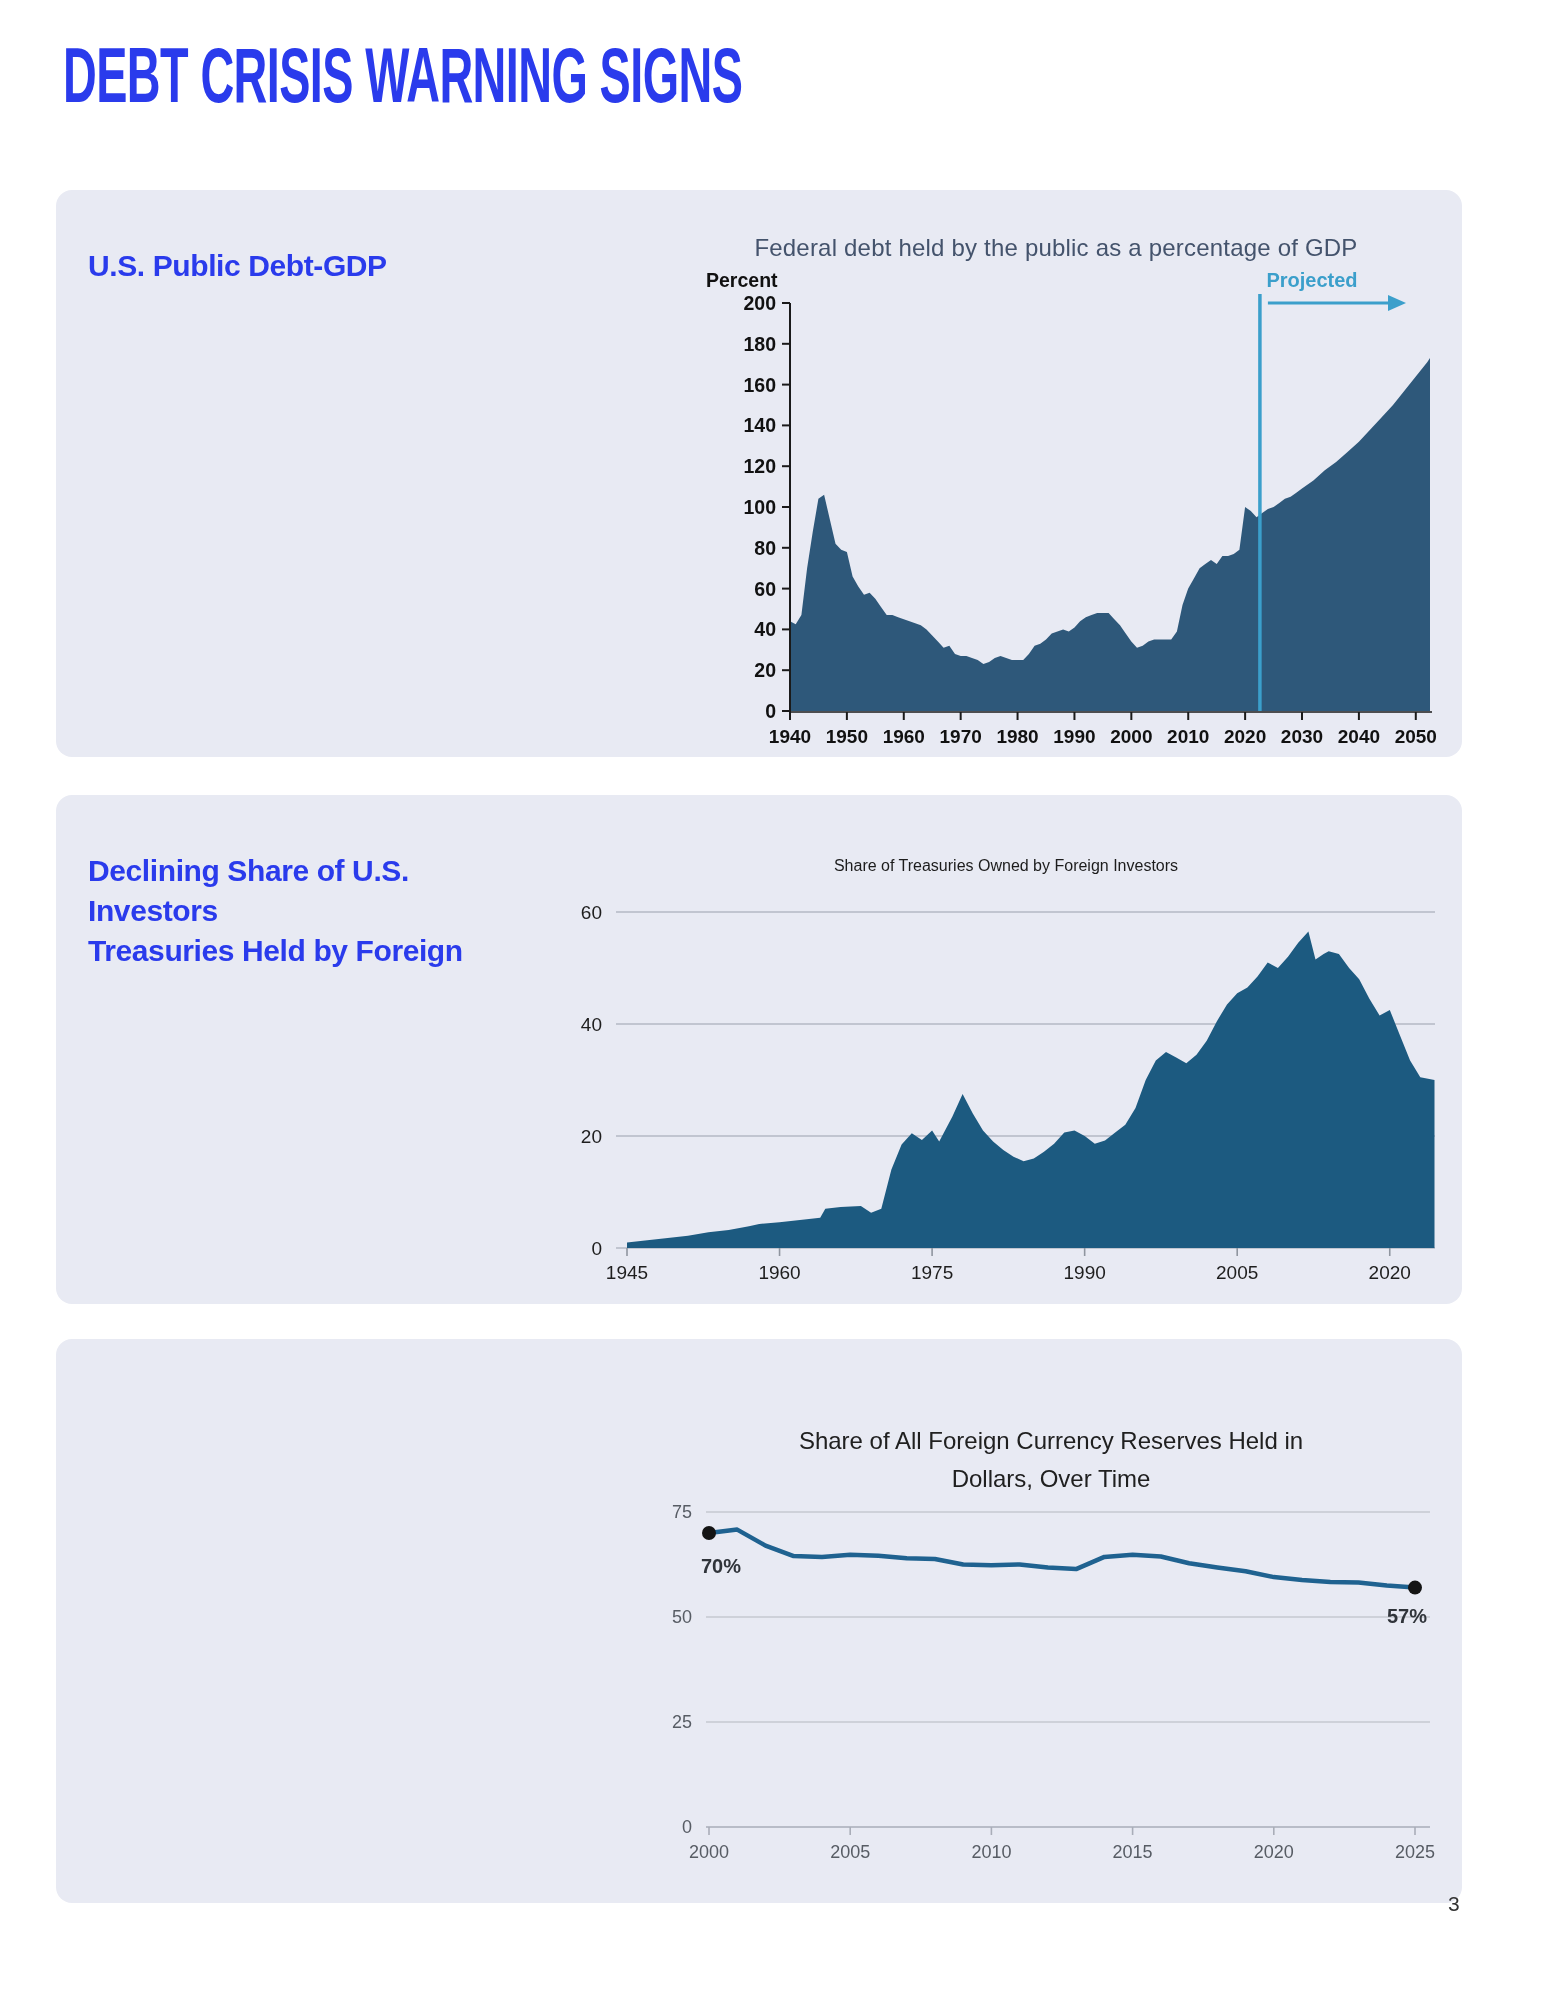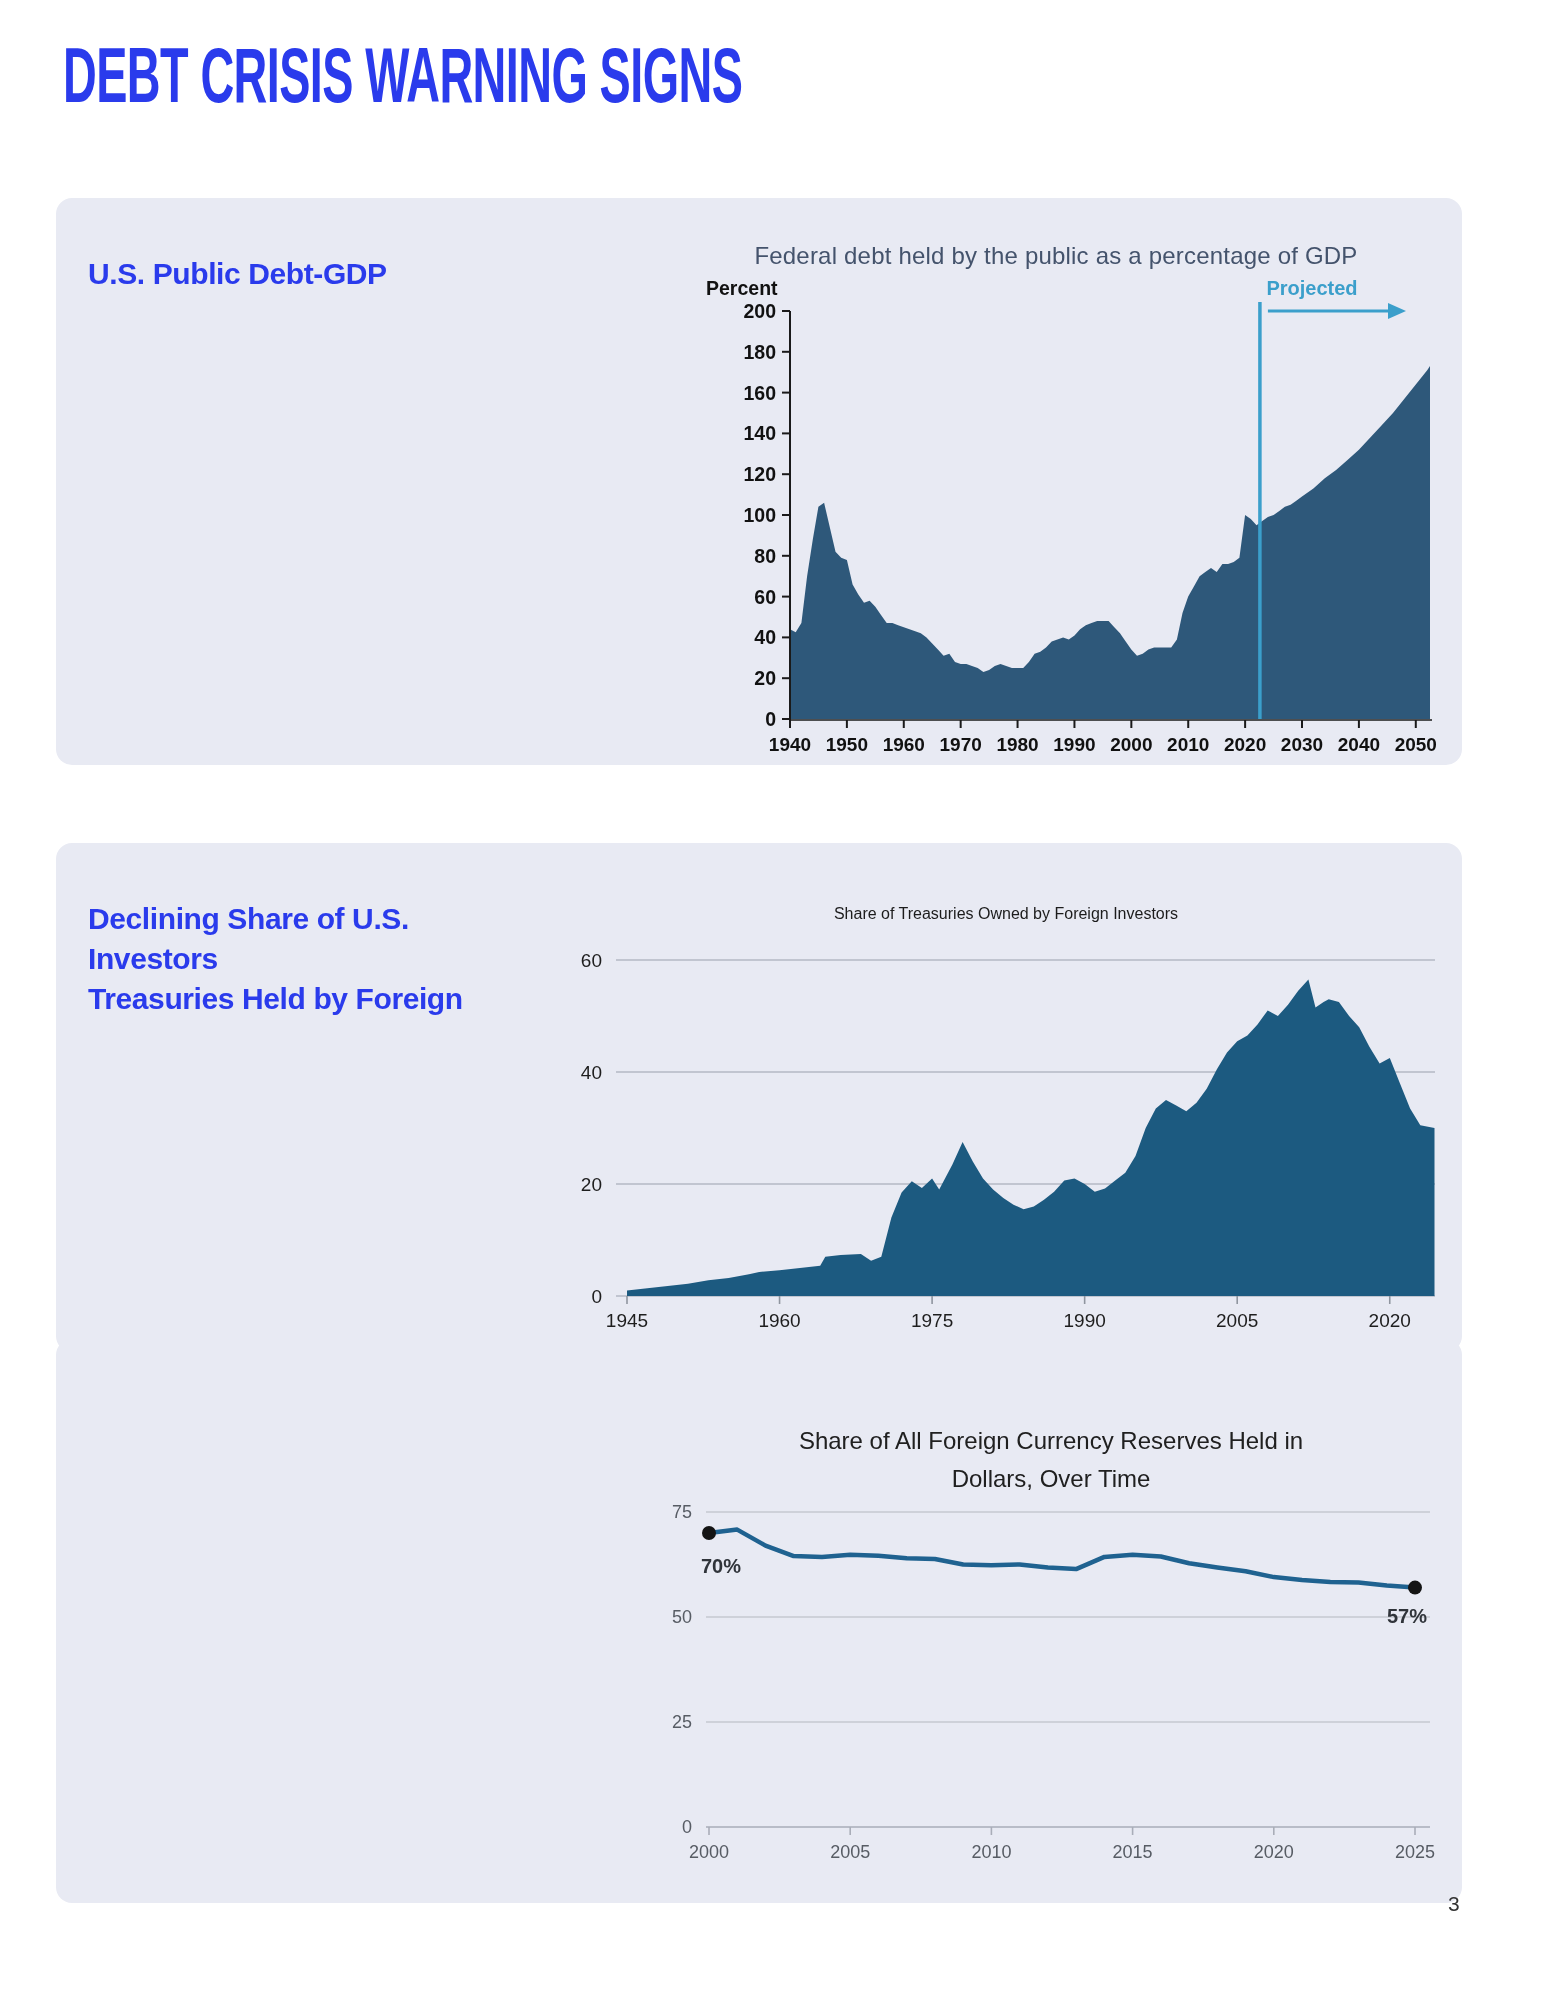--- a/index.html
+++ b/index.html
@@ -1,20 +1,20 @@
 <!DOCTYPE html>
 <html><head>
 <meta charset="utf-8">
 <style>
   html,body{margin:0;padding:0;background:#ffffff;}
   body{width:1545px;height:1999px;position:relative;font-family:"Liberation Sans",sans-serif;overflow:hidden;}
   .page-title{position:absolute;left:63px;top:36px;margin:0;font-weight:900;font-size:78px;line-height:1;
     white-space:nowrap;transform:scaleX(0.60);transform-origin:0 0;letter-spacing:-1px;}
   .panel{position:absolute;left:56px;width:1406px;border-radius:16px;}
-  .panel-1{top:190px;height:567px;margin-top:8px;}
+  .panel-1{top:190px;height:567px;}
   .panel-2{top:795px;height:509px;}
   .panel-3{top:1339px;height:564px;}
   .phead{position:absolute;left:32px;top:56px;font-weight:bold;font-size:30px;line-height:40px;letter-spacing:-0.4px;}
   .panel-3 .phead{left:38px;top:54px;}
   .ctitle{position:absolute;text-align:center;}
   .c1-title{left:650px;top:44px;width:700px;font-size:24px;color:#44536C;letter-spacing:0.2px;}
   .c2-title{left:600px;top:62px;width:700px;font-size:16px;color:#1c1c1c;}
   .c3-title{left:640px;top:83px;width:710px;font-size:24px;line-height:38px;color:#202020;}
   svg.chart{position:absolute;inset:0;width:100%;height:100%;overflow:visible;}
   .pagenum{position:absolute;left:1448px;top:1892px;font-size:21px;color:#333;}
@@ -81,21 +81,21 @@
       <line x1="1246.01" y1="522" x2="1246.01" y2="530" stroke="#1A1A1A" stroke-width="2"></line>
       <text x="1246.01" y="553" fill="#111111" font-size="19" text-anchor="middle" font-weight="bold">2030</text>
       <line x1="1302.9" y1="522" x2="1302.9" y2="530" stroke="#1A1A1A" stroke-width="2"></line>
       <text x="1302.9" y="553" fill="#111111" font-size="19" text-anchor="middle" font-weight="bold">2040</text>
       <line x1="1359.79" y1="522" x2="1359.79" y2="530" stroke="#1A1A1A" stroke-width="2"></line>
       <text x="1359.79" y="553" fill="#111111" font-size="19" text-anchor="middle" font-weight="bold">2050</text>
       <text x="650" y="97" fill="#111" font-size="19.5" text-anchor="start" font-weight="bold">Percent</text>
     </svg>
 </section>
 
-<section class="panel panel-2" style="background: rgb(232, 234, 243); margin-top: 48px;">
+<section class="panel panel-2" style="background: rgb(232, 234, 243);">
   <div class="phead" style="color: rgb(42, 59, 236);">
     <div>Declining Share of U.S.</div>
     <div>Investors</div>
     <div>Treasuries Held by Foreign</div>
   </div>
   <div class="ctitle c2-title">Share of Treasuries Owned by Foreign Investors</div>
   <svg class="chart" id="svg-c2" viewBox="0 0 1406 509">
       <line x1="560" y1="453" x2="1379" y2="453" stroke="#B5B9C4" stroke-width="1.6"></line>
       <text x="546" y="460" fill="#1E1E1E" font-size="19" text-anchor="end" font-weight="normal">0</text>
       <line x1="560" y1="341" x2="1379" y2="341" stroke="#B5B9C4" stroke-width="1.6"></line>

